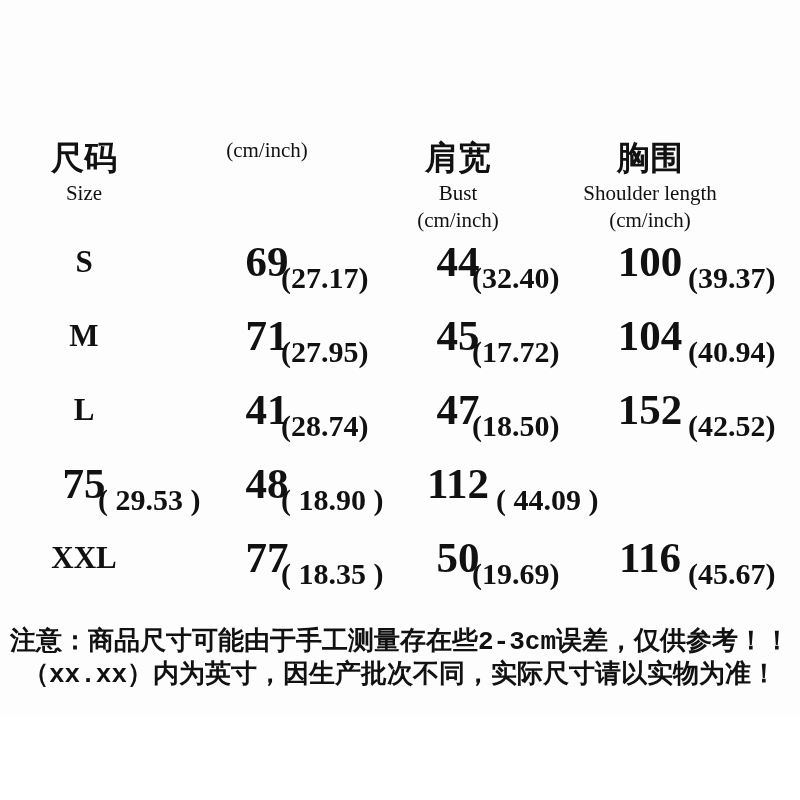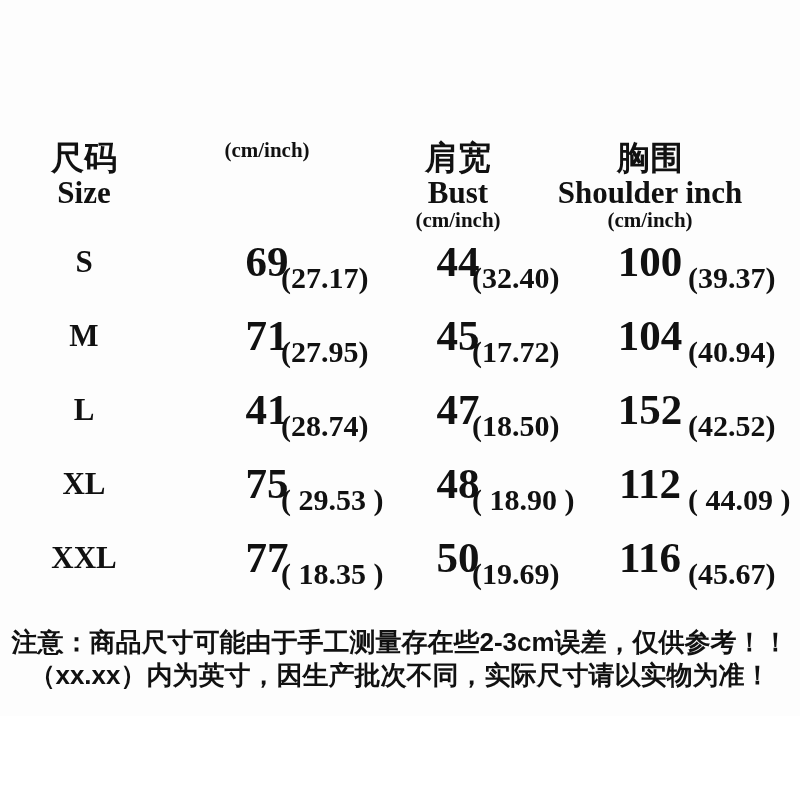--- a/index.html
+++ b/index.html
@@ -24,27 +24,27 @@
   }
   .th { text-align: center; }
   .th .cjk {
     font-family: "Liberation Sans", "DejaVu Sans", sans-serif;
     font-weight: bold;
     font-size: 33px;
     line-height: 40px;
     white-space: nowrap;
   }
   .th .en {
-    font-weight: bold;
-    font-size: 31px;
+    font-weight: normal;
+    font-size: 21px;
     line-height: 30px;
     white-space: nowrap;
   }
   .th .unit {
-    font-weight: bold;
+    font-weight: normal;
     font-size: 21px;
     line-height: 25px;
     white-space: nowrap;
   }
   .tbody { margin-top: 11px; }
   .trow { height: 74px; }
   .cell { position: relative; text-align: center; }
   .size-label {
     font-weight: bold;
     font-size: 31px;
@@ -66,21 +66,21 @@
     line-height: 26px;
     white-space: nowrap;
   }
   .cell.wide .inch { margin-left: 38px; font-family: Liberation Serif, serif; }
   .note {
     position: absolute;
     top: 626px;
     left: 0;
     width: 800px;
     text-align: center;
-    font-family: Liberation Sans, sans-serif;
+    font-family: Liberation Mono, monospace;
     font-weight: bold;
     font-size: 26px;
     line-height: 33px;
   }
 </style>
 </head>
 <body>
 
 <div class="page">
 
@@ -94,21 +94,21 @@
       <div class="th">
         <div class="unit">(cm/inch)</div>
       </div>
       <div class="th">
         <div class="cjk">肩宽</div>
         <div class="en">Bust</div>
         <div class="unit">(cm/inch)</div>
       </div>
       <div class="th">
         <div class="cjk">胸围</div>
-        <div class="en">Shoulder inch</div>
+        <div class="en">Shoulder length</div>
         <div class="unit">(cm/inch)</div>
       </div>
     </div>
 
     <div class="tbody">
 
       <div class="trow">
         <div class="cell size-label">S</div>
         <div class="cell">
           <span class="num">69</span>
@@ -150,21 +150,20 @@
           <span class="num">47</span>
           <span class="inch">(18.50)</span>
         </div>
         <div class="cell wide">
           <span class="num">152</span>
           <span class="inch">(42.52)</span>
         </div>
       </div>
 
       <div class="trow">
-        <div class="cell size-label">XL</div>
         <div class="cell">
           <span class="num">75</span>
           <span class="inch">( 29.53 )</span>
         </div>
         <div class="cell">
           <span class="num">48</span>
           <span class="inch">( 18.90 )</span>
         </div>
         <div class="cell wide">
           <span class="num">112</span>

